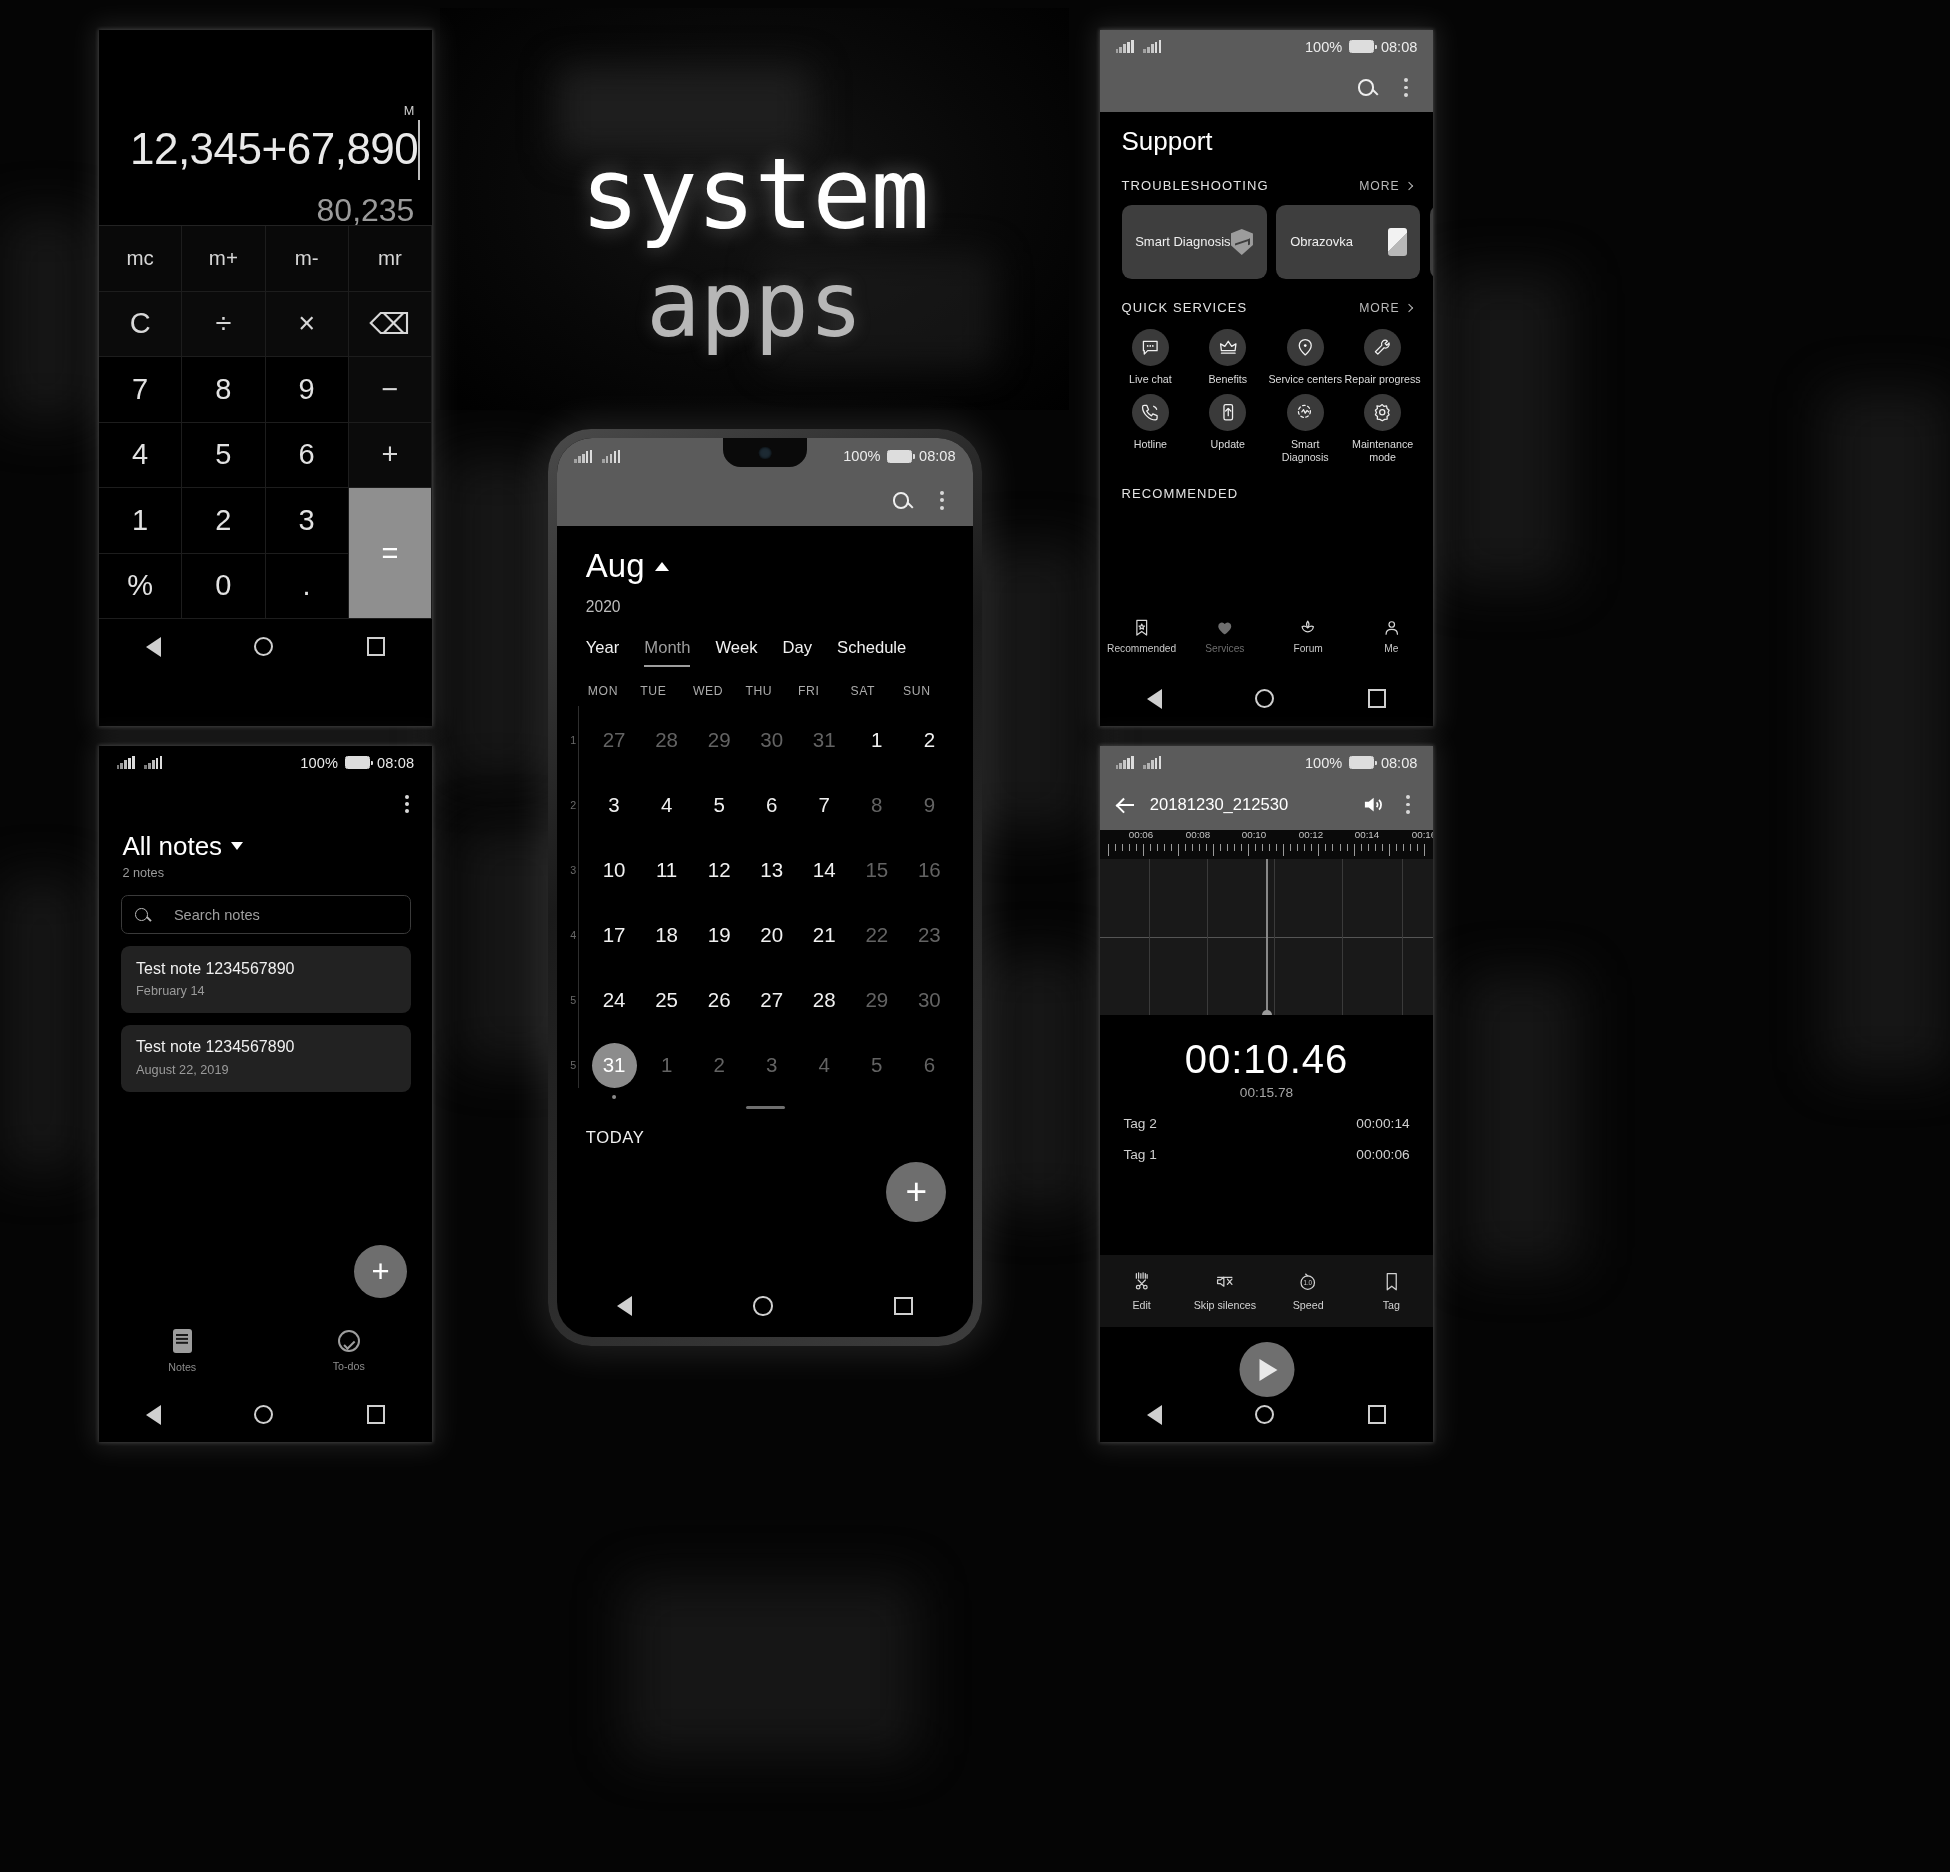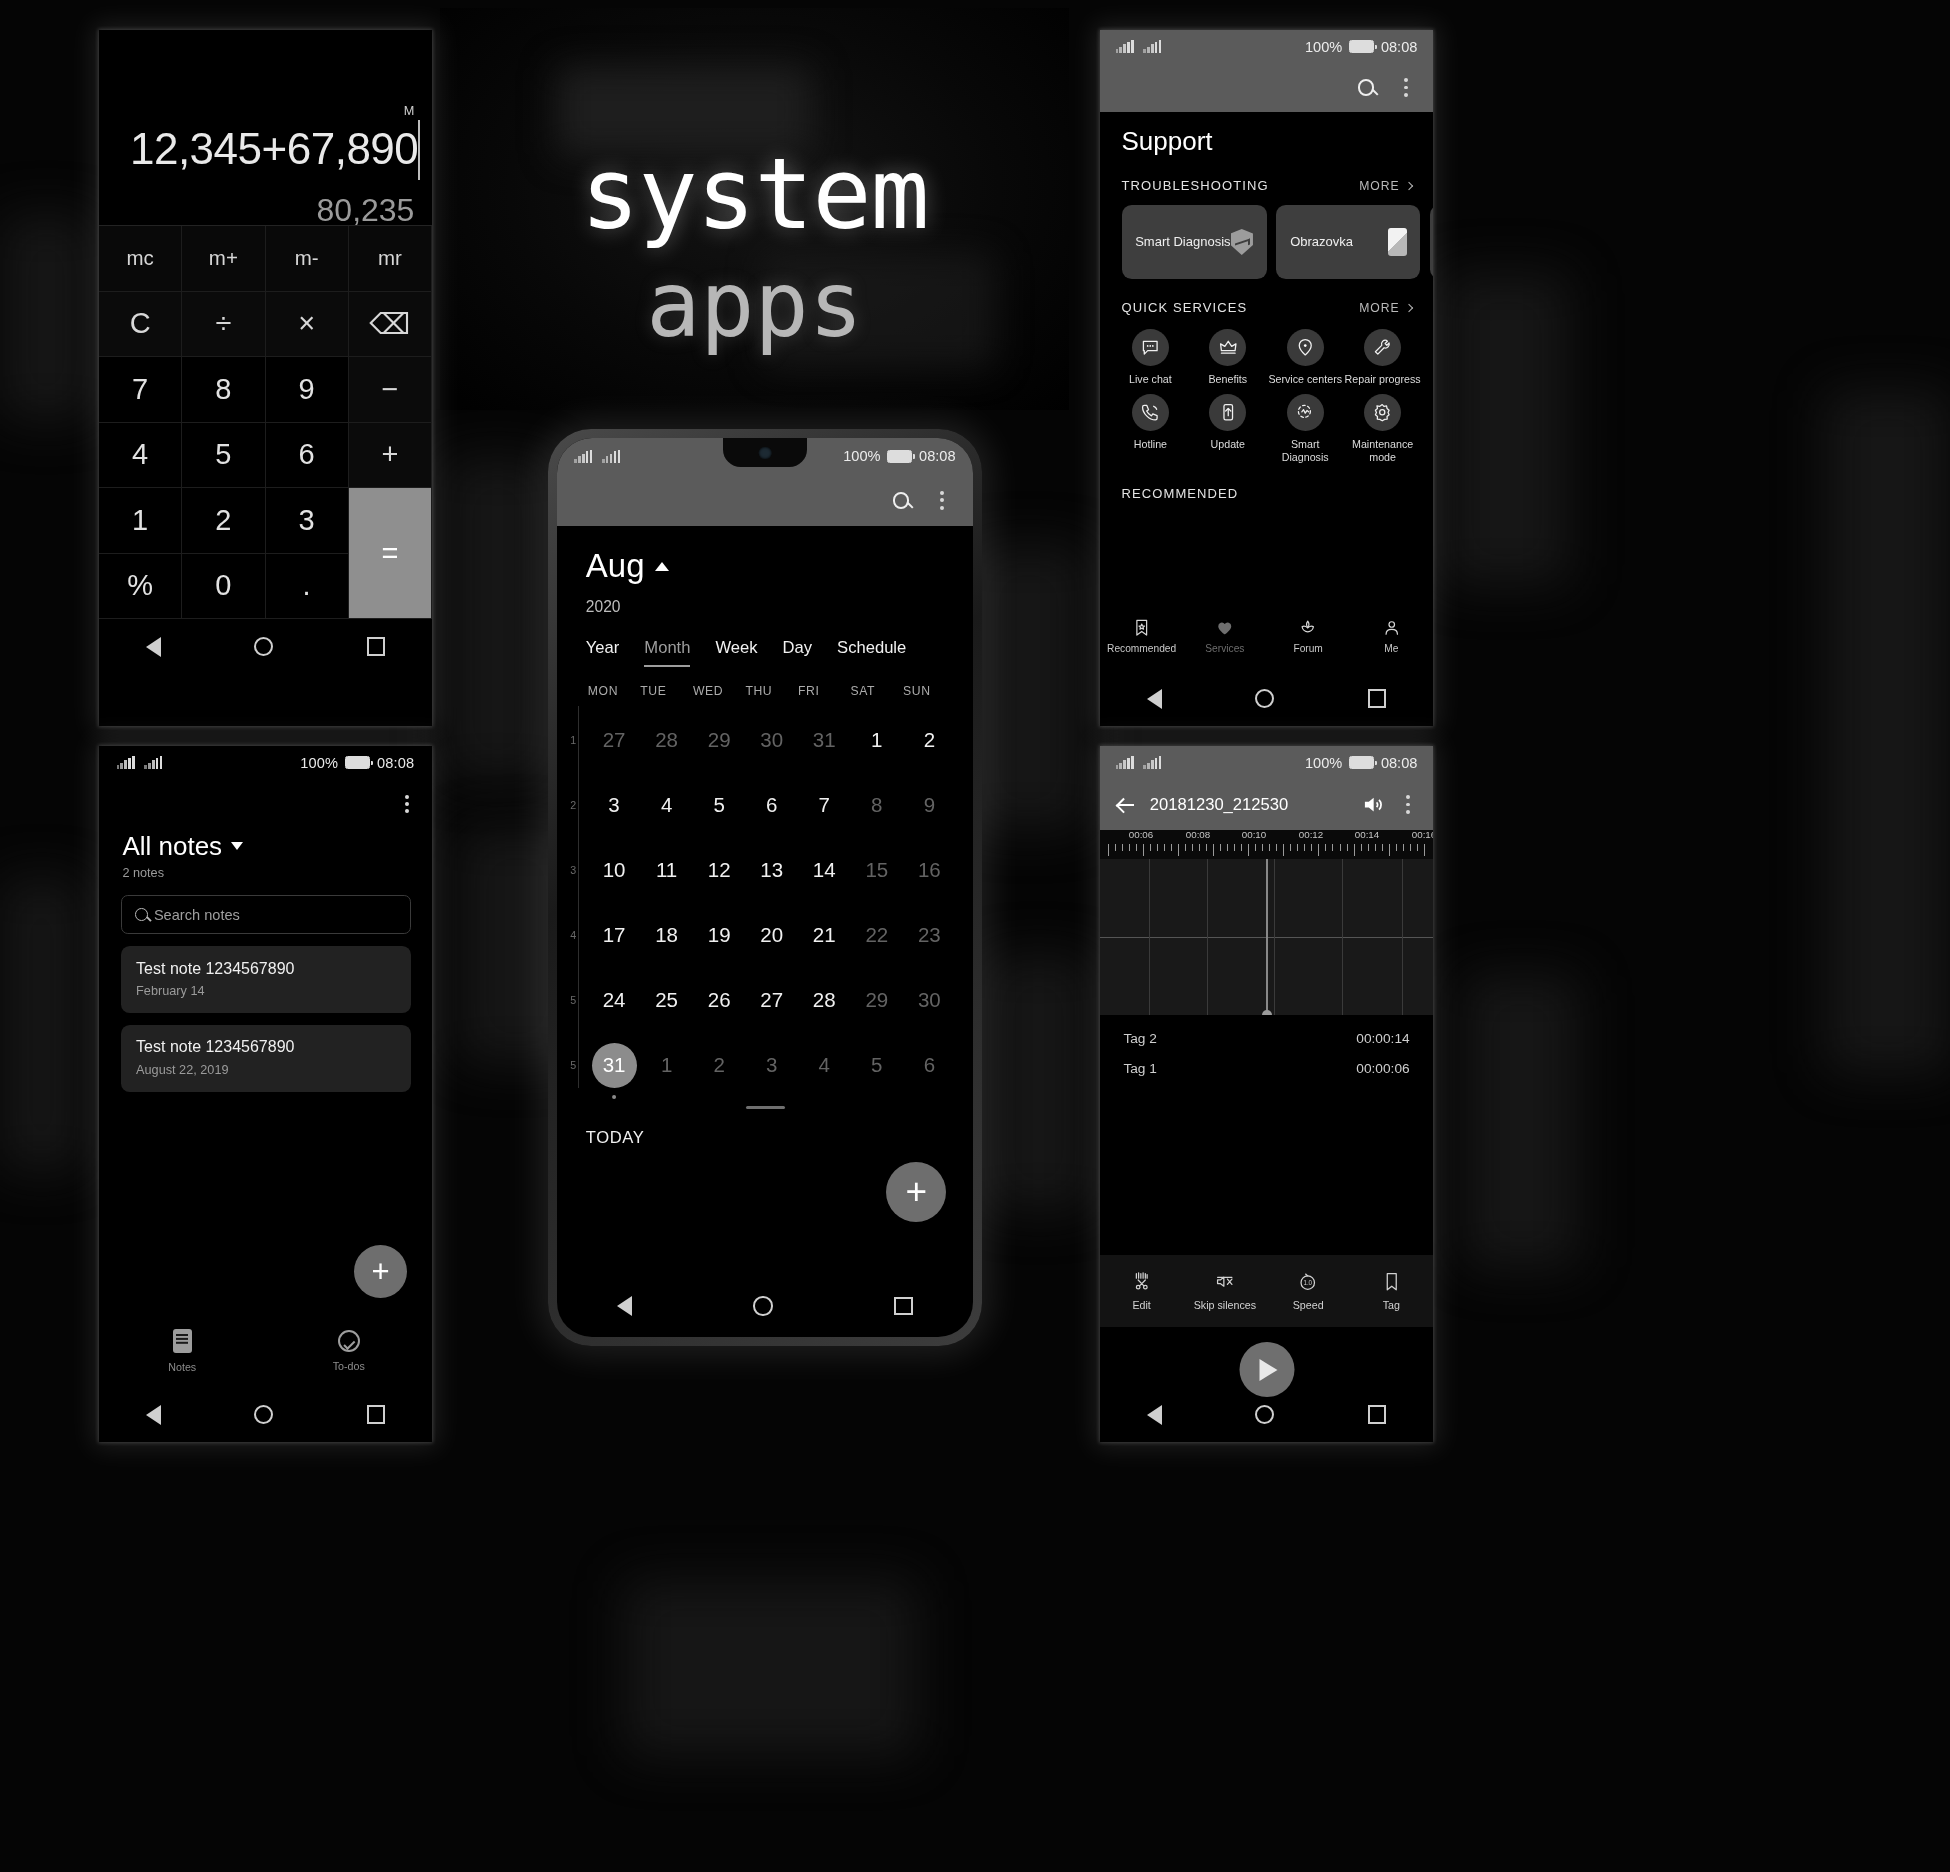--- a/index.html
+++ b/index.html
@@ -51,21 +51,21 @@
   
   #notes { left:99px; top:746px; width:333px; height:696px; }
   .notes-top { display:flex; justify-content:flex-end; padding:9.8px 17.6px 0 0; }
   .kebab { display:flex; flex-direction:column; gap:3.4px; align-items:center; padding:5.9px; }
   .kebab b { width:3.9px;height:3.9px;border-radius:50%;background:#d8d8d8;display:block; }
   .notes-title { display:flex; align-items:center; gap:8.8px; padding:11.7px 23.4px 0; }
   .notes-title span.t { font-size:26px; color:#fff; font-weight:400; }
   .caret-dn { width:0;height:0;border-left:6.8px solid transparent;border-right:6.8px solid transparent;border-top:8.8px solid #fff; }
   .notes-count { padding:3.9px 23.4px 0; font-size:12.7px; color:#9b9b9b; }
   .search { margin:15.6px 21.5px 0; height:39px; border:1px solid #3a3a3a; border-radius:6.8px;
-            display:flex; align-items:center; gap:6px; padding:0 13.7px; }
+            display:flex; align-items:center; gap:26px; padding:0 13.7px; }
   .search .mag { width:12.7px;height:12.7px;border:1.7px solid #b9b9b9;border-radius:50%;position:relative;flex:none;}
   .search .mag:after{content:"";position:absolute;width:5.9px;height:1.7px;background:#b9b9b9;transform:rotate(45deg);right:-4.9px;bottom:0px;}
   .search span { font-size:14.6px;color:#9f9f9f; }
   .note-card { margin:11.7px 21.5px 0; background:#222; border-radius:8.8px; padding:13.7px 15.6px 14.6px; }
   .note-card .nt { font-size:16px; color:#f0f0f0; }
   .note-card .nd { font-size:12.7px; color:#9b9b9b; margin-top:6.8px; }
   .fab { position:absolute; width:53px;height:53px; border-radius:50%; background:#6e6e6e;
          display:flex;align-items:center;justify-content:center; color:#fff; font-size:31px; font-weight:300; }
   #notes .fab { right:25px; bottom:144px; }
   .notes-tabs { position:absolute; bottom:55px; left:0; right:0; height:72px; display:flex; }
@@ -724,20 +724,24 @@
       </div>
     <div class="wave" id="rec-wave">
       <div class="midline"></div>
     <i class="vline" style="left: 49px;"></i>
         <i class="vline" style="left: 107px;"></i>
         <i class="vline" style="left: 174px;"></i>
         <i class="vline" style="left: 242px;"></i>
         <i class="vline" style="left: 302px;"></i>
         <i class="play-head" style="left: 166px;"></i>
       </div>
+    <div class="rec-time">
+      <div class="big">00:10.46</div>
+      <div class="sml">00:15.78</div>
+    </div>
     <div id="rec-tags">
         <div class="tag-row">
           <span class="n">Tag 2</span>
           <span class="t">00:00:14</span>
         </div>
         <div class="tag-row">
           <span class="n">Tag 1</span>
           <span class="t">00:00:06</span>
         </div>
       </div>

